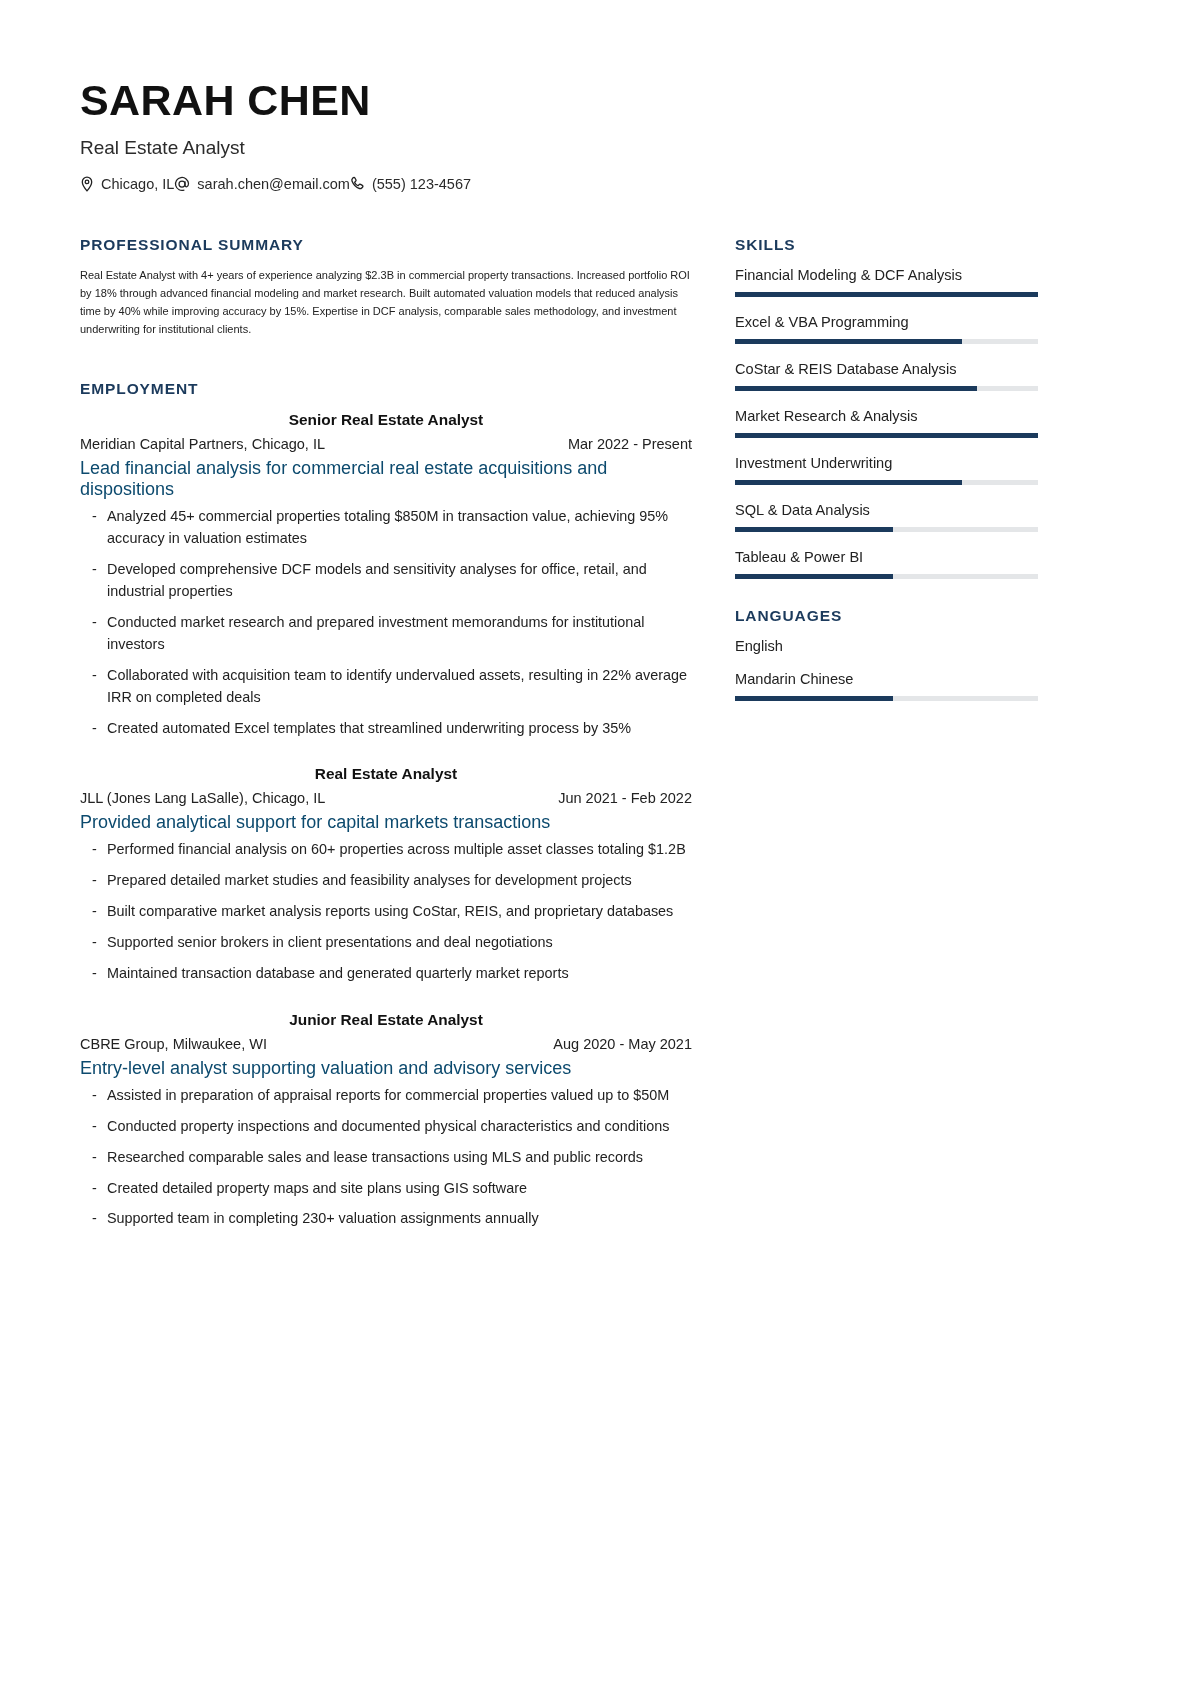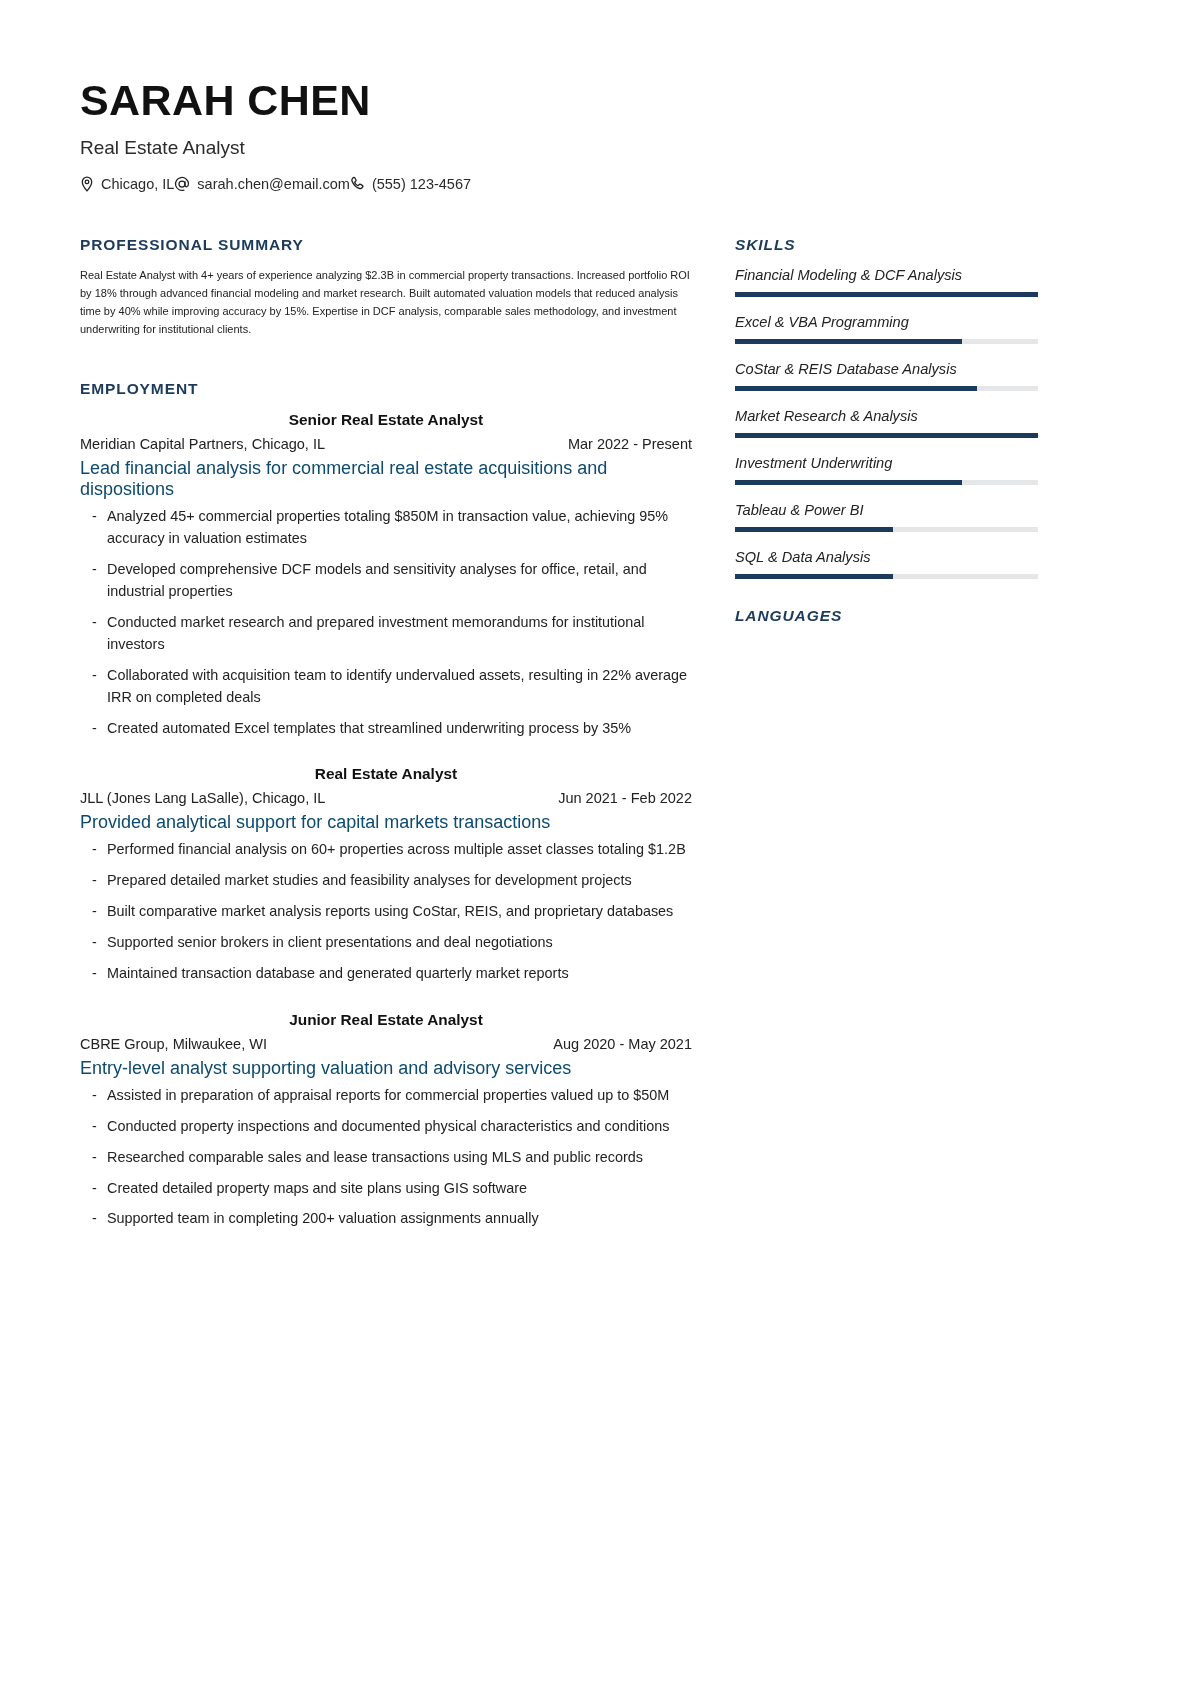--- a/index.html
+++ b/index.html
@@ -42,21 +42,21 @@
   .contact-item { display: flex; align-items: center; gap: 7px; }
   .contact-item svg { display: block; }
 
   
   .body-cols {
     display: flex;
     margin-top: 44px;
     align-items: flex-start;
   }
   .col-main { width: 612px; flex: none; }
-  .col-side { width: 303px; flex: none; margin-left: 43px; font-style: italic; }
+  .col-side { width: 303px; flex: none; margin-left: 43px; }
 
   .section-head {
     font-size: 15.5px;
     font-weight: 700;
     letter-spacing: 0.9px;
     color: #1b3a5c;
     text-transform: uppercase;
     margin-bottom: 13px;
   }
   .summary-text {
@@ -239,21 +239,21 @@
               <div class="job-meta">
                 <span class="job-org">CBRE Group, Milwaukee, WI</span>
                 <span class="job-dates">Aug 2020 - May 2021</span>
               </div>
               <div class="job-desc">Entry-level analyst supporting valuation and advisory services</div>
               <ul class="bullets">
                 <li><span class="dash">-</span><span>Assisted in preparation of appraisal reports for commercial properties valued up to $50M</span></li>
                 <li><span class="dash">-</span><span>Conducted property inspections and documented physical characteristics and conditions</span></li>
                 <li><span class="dash">-</span><span>Researched comparable sales and lease transactions using MLS and public records</span></li>
                 <li><span class="dash">-</span><span>Created detailed property maps and site plans using GIS software</span></li>
-                <li><span class="dash">-</span><span>Supported team in completing 200+ valuation assignments annually</span></li>
+                <li><span class="dash">-</span><span>Supported team in completing 230+ valuation assignments annually</span></li>
               </ul>
             </div>
           </div>
       </div>
 
 
     </div>
 
     <div class="col-side">
 
@@ -284,34 +284,45 @@
                 <div class="bar-fill" style="width: 100%; background: rgb(27, 58, 92);"></div>
               </div>
             </div>
             <div class="skill">
               <div class="skill-name">Investment Underwriting</div>
               <div class="bar-track" style="background: rgb(228, 230, 232);">
                 <div class="bar-fill" style="width: 75%; background: rgb(27, 58, 92);"></div>
               </div>
             </div>
             <div class="skill">
+              <div class="skill-name">SQL &amp; Data Analysis</div>
+              <div class="bar-track" style="background: rgb(228, 230, 232);">
+                <div class="bar-fill" style="width: 52%; background: rgb(27, 58, 92);"></div>
+              </div>
+            </div>
+            <div class="skill">
               <div class="skill-name">Tableau &amp; Power BI</div>
-              <div class="bar-track" style="background: rgb(228, 230, 232);">
-                <div class="bar-fill" style="width: 52%; background: rgb(27, 58, 92);"></div>
-              </div>
-            </div>
-            <div class="skill">
-              <div class="skill-name">SQL &amp; Data Analysis</div>
               <div class="bar-track" style="background: rgb(228, 230, 232);">
                 <div class="bar-fill" style="width: 52%; background: rgb(27, 58, 92);"></div>
               </div>
             </div>
           </div>
       </div>
 
       <div class="side-gap">
         <div class="section-head">LANGUAGES</div>
+        <div id="langs-container">
+            <div class="lang">
+              <div class="lang-name">English</div>
+            </div>
+            <div class="lang">
+              <div class="lang-name">Mandarin Chinese</div>
+              <div class="bar-track" style="background: rgb(228, 230, 232);">
+                <div class="bar-fill" style="width: 52%; background: rgb(27, 58, 92);"></div>
+              </div>
+            </div>
+          </div>
       </div>
 
     </div>
 
   </div>
 </div>
 
 </body></html>

